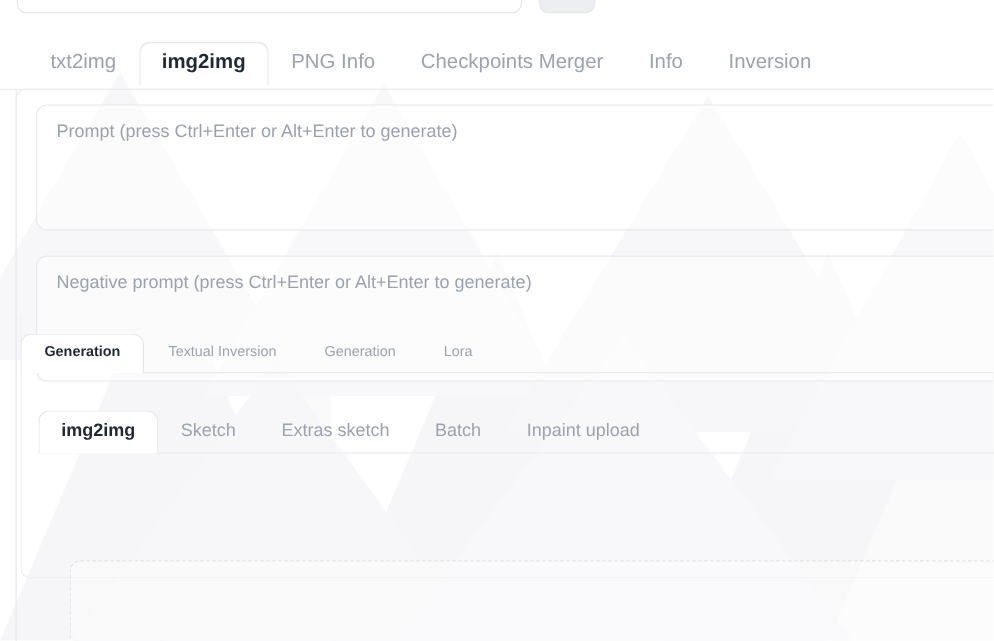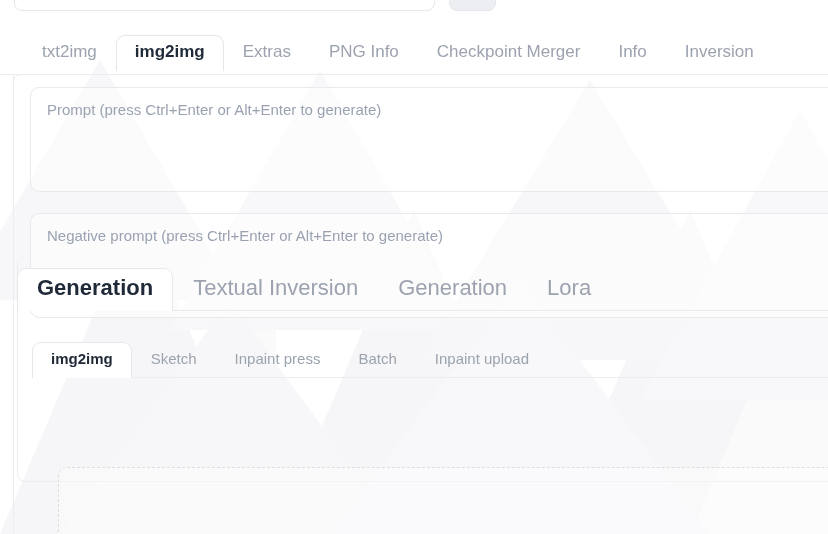--- a/index.html
+++ b/index.html
@@ -127,21 +127,21 @@
   #sub-tabs {
     position: absolute;
     left: 17px; top: 263px;
     width: 834px; height: 48px;
     display: flex;
     align-items: flex-end;
     z-index: 3;
     border-bottom: 1px solid #ececf0;
   }
   #sub-tabs .tab {
-    font-size: 22px;
+    font-size: 12px;
     color: #9ca3af;
     padding: 8px 19px 12px 19px;
     white-space: nowrap;
     line-height: 1;
     border: 1px solid transparent;
     border-bottom: none;
     border-radius: 9px 9px 0 0;
     position: relative;
     top: 1px;
     cursor: pointer;
@@ -220,23 +220,22 @@
 </svg>
 
 <div id="topbar">
   <div id="top-textbox" title=""></div>
   <div id="top-button"></div>
 </div>
 
 <div id="main-tabs">
   <div class="tab">txt2img</div>
   <div class="tab selected">img2img</div>
-  <div class="tab">Extras</div>
   <div class="tab">PNG Info</div>
-  <div class="tab">Checkpoint Merger</div>
+  <div class="tab">Checkpoints Merger</div>
   <div class="tab">Info</div>
   <div class="tab">Inversion</div>
 </div>
 
 <div id="panel">
 
   <div class="promptbox" id="prompt-box">
     <div class="ph">Prompt (press Ctrl+Enter or Alt+Enter to generate)</div>
   </div>
 
@@ -251,20 +250,20 @@
 <div id="sub-tabs">
   <div class="tab selected">Generation</div>
   <div class="tab">Textual Inversion</div>
   <div class="tab">Generation</div>
   <div class="tab">Lora</div>
 </div>
 
 <div id="mode-tabs">
   <div class="tab selected">img2img</div>
   <div class="tab">Sketch</div>
-  <div class="tab">Inpaint press</div>
+  <div class="tab">Extras sketch</div>
   <div class="tab">Batch</div>
   <div class="tab">Inpaint upload</div>
 </div>
 
 <div id="dropzone"></div>
 
 <div id="rule-a"></div>
 
 </body></html>

